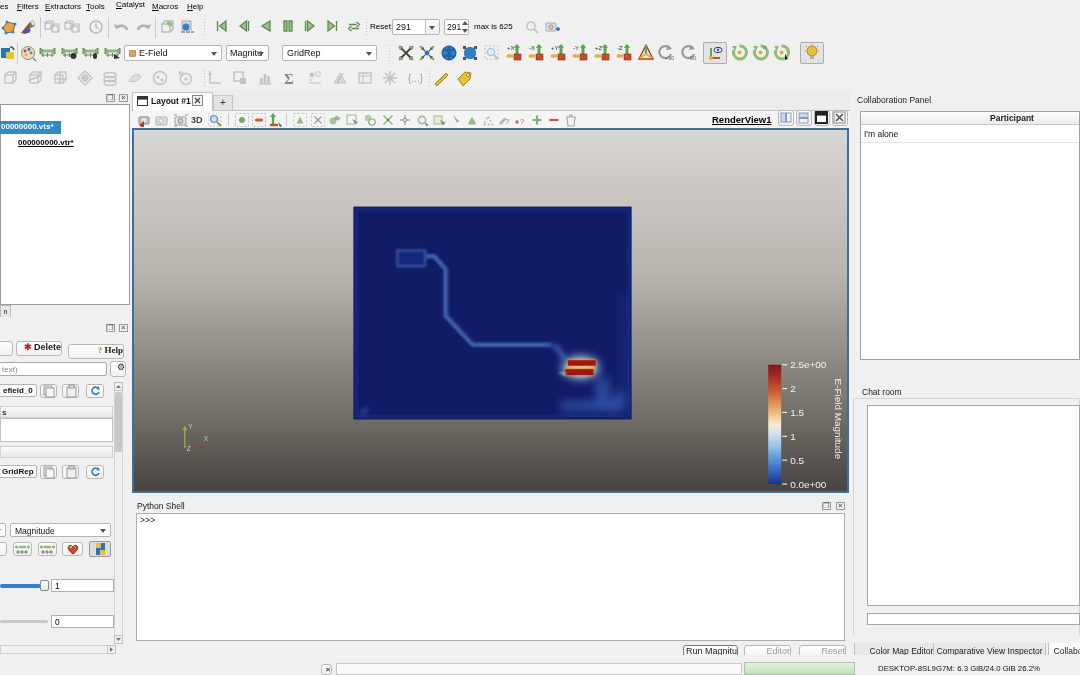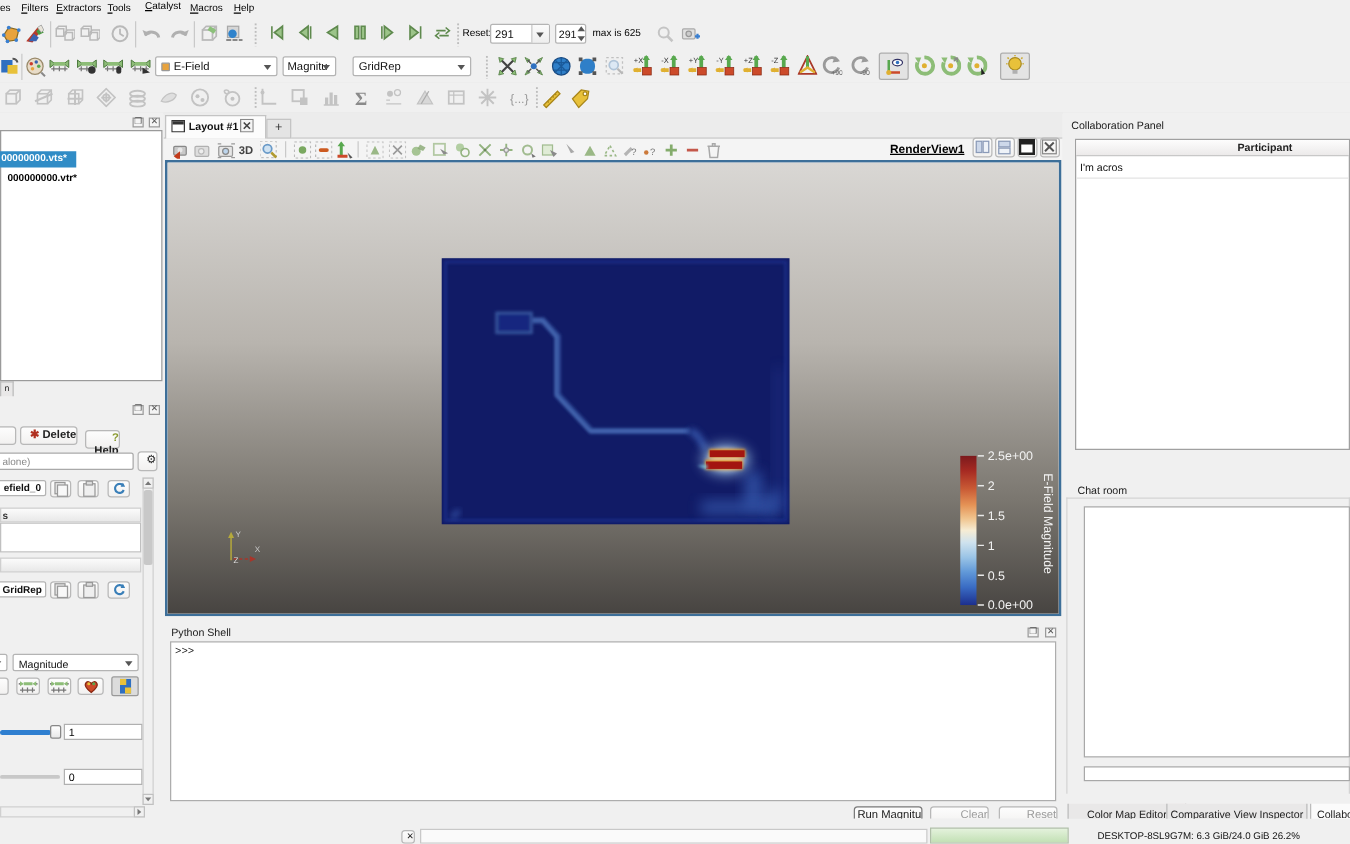--- a/index.html
+++ b/index.html
@@ -550,29 +550,29 @@
       <path d="M3 9l7-7 6 1-1 6-7 7z" fill="#e8c13a" stroke="#a8861a"></path>
       <circle cx="13" cy="5" r="1.5" fill="#fff" stroke="#a8861a"></circle>
     </svg>
   </div>
 <div class="abs" style="left:0;top:90px;width:131px;height:585px;background:#f0f0f0;"></div>
 <div class="mini" style="left:106px;top:94px;">❐</div>
 <div class="mini" style="left:119px;top:94px;">✕</div>
 <div class="white" style="left:0;top:104px;width:130px;height:201px;border-color:#9a9a9a;"></div>
 <div class="abs" style="left:0;top:121px;width:61px;height:13px;background:#308cc6;"></div>
 <div class="abs" style="left:1px;top:122px;font-size:8px;font-weight:bold;color:#fff;white-space:nowrap;">00000000.vts*</div>
-<div class="abs" style="left:6px;top:138px;font-size:8px;font-weight:bold;color:#000;white-space:nowrap;">000000000.vtr*</div>
+<div class="abs" style="left:18px;top:138px;font-size:8px;font-weight:bold;color:#000;white-space:nowrap;text-decoration:underline;">000000000.vtr*</div>
 <div class="tabg" style="left:0;top:305px;width:11px;height:12px;font-size:7px;line-height:11px;">n</div>
 <div class="mini" style="left:106px;top:324px;">❐</div>
 <div class="mini" style="left:119px;top:324px;">✕</div>
 <div class="btn" style="left:-30px;top:341px;width:43px;height:15px;"></div>
 <div class="btn" style="left:16px;top:341px;width:46px;height:15px;"><span style="color:#b03020;font-weight:bold;">✱</span> <b>Delete</b></div>
-<div class="btn" style="left:68px;top:344px;width:28px;height:15px;"><span style="color:#8a9a30;font-weight:bold;">?</span> <b>Help</b></div>
+<div class="btn" style="left:68px;top:344px;width:56px;height:15px;font-family:Liberation Serif, serif;"><span style="color:#8a9a30;font-weight:bold;">?</span> <b>Help</b></div>
 <div class="white" style="left:-4px;top:362px;width:111px;height:14px;border-radius:2px;">
-    <span style="position:absolute;left:5px;top:2px;font-size:8px;color:#888;">alone)</span>
+    <span style="position:absolute;left:5px;top:2px;font-size:8px;color:#888;">text)</span>
   </div>
 <div class="btn" style="left:110px;top:361px;width:16px;height:16px;">⚙</div>
 <div class="combo" style="left:-30px;top:384px;width:67px;height:13px;">
     <span style="position:absolute;left:32px;top:1px;font-size:8px;font-weight:bold;">efield_0</span>
   </div>
 <div class="btn" style="left:40px;top:384px;width:17px;height:14px;"></div>
 <div class="ticon" style="left:41px;top:384px;">
     <svg width="16" height="14" viewBox="0 0 16 14">
       <rect x="3" y="2" width="8" height="9" fill="#e8e8e8" stroke="#999"></rect>
       <rect x="5" y="4" width="8" height="9" fill="#f8f8f8" stroke="#999"></rect>
@@ -961,28 +961,28 @@
 <text x="53" y="322.5" font-size="6.5" fill="#dedede" font-family="Liberation Sans">Z</text>
 </svg>
   </div>
 <div class="abs" style="left:131px;top:493px;width:719px;height:182px;background:#f0f0f0;"></div>
 <div class="abs dockttl" style="left:137px;top:501px;">Python Shell</div>
 <div class="mini" style="left:822px;top:502px;">❐</div>
 <div class="mini" style="left:836px;top:502px;">✕</div>
 <div class="white" style="left:136px;top:513px;width:709px;height:128px;border-color:#adadad;"></div>
 <div class="abs" style="left:140px;top:516px;font-size:8.5px;font-family:'Liberation Mono',monospace;color:#111;">&gt;&gt;&gt;</div>
 <div class="btn" style="left:683px;top:645px;width:55px;height:15px;border-color:#7a7a7a;">Run Magnitu</div>
-<div class="btn" style="left:744px;top:645px;width:47px;height:15px;color:#9a9a9a;">Clear</div>
+<div class="btn" style="left:744px;top:645px;width:47px;height:15px;color:#9a9a9a;">Editor</div>
 <div class="btn" style="left:799px;top:645px;width:47px;height:15px;color:#9a9a9a;">Reset</div>
 <div class="abs" style="left:850px;top:90px;width:230px;height:585px;background:#f0f0f0;"></div>
 <div class="abs dockttl" style="left:857px;top:95px;">Collaboration Panel</div>
 <div class="abs" style="left:860px;top:111px;width:220px;height:249px;border:1px solid #a0a0a0;box-sizing:border-box;background:#fff;"></div>
 <div class="abs" style="left:861px;top:112px;width:218px;height:13px;background:linear-gradient(#fdfdfd,#eceaea);border-bottom:1px solid #c8c8c8;box-sizing:border-box;"></div>
 <div class="abs" style="left:990px;top:113px;font-size:8.5px;font-weight:bold;color:#222;">Participant</div>
-<div class="abs" style="left:864px;top:129px;font-size:8.5px;color:#111;">I'm acros</div>
+<div class="abs" style="left:864px;top:129px;font-size:8.5px;color:#111;">I'm alone</div>
 <div class="abs" style="left:861px;top:142px;width:218px;height:1px;background:#e4e4e4;"></div>
 <div class="abs" style="left:853px;top:398px;width:227px;height:237px;border:1px solid #d4d4d4;border-bottom:none;box-sizing:border-box;"></div>
 <div class="abs dockttl" style="left:860px;top:387px;background:#f0f0f0;padding:0 2px;">Chat room</div>
 <div class="white" style="left:867px;top:405px;width:213px;height:201px;border-color:#a8a8a8;"></div>
 <div class="white" style="left:867px;top:613px;width:213px;height:12px;border-color:#a8a8a8;"></div>
 <div class="tabg" style="left:854px;top:643px;width:95px;height:17px;line-height:16px;border-top:none;border-bottom:1px solid #bcbcbc;">Color Map Editor</div>
 <div class="tabg" style="left:933px;top:643px;width:113px;height:17px;line-height:16px;border-top:none;border-bottom:1px solid #bcbcbc;">Comparative View Inspector</div>
 <div class="tabg" style="left:1048px;top:643px;width:40px;height:17px;line-height:16px;background:#fbfbfb;border-top:none;">Collabo</div>
 <div class="abs" style="left:0;top:655px;width:1080px;height:20px;background:#f0f0f0;"></div>
 <div class="abs" style="left:131px;top:655px;width:719px;height:6px;background:#f0f0f0;"></div>

